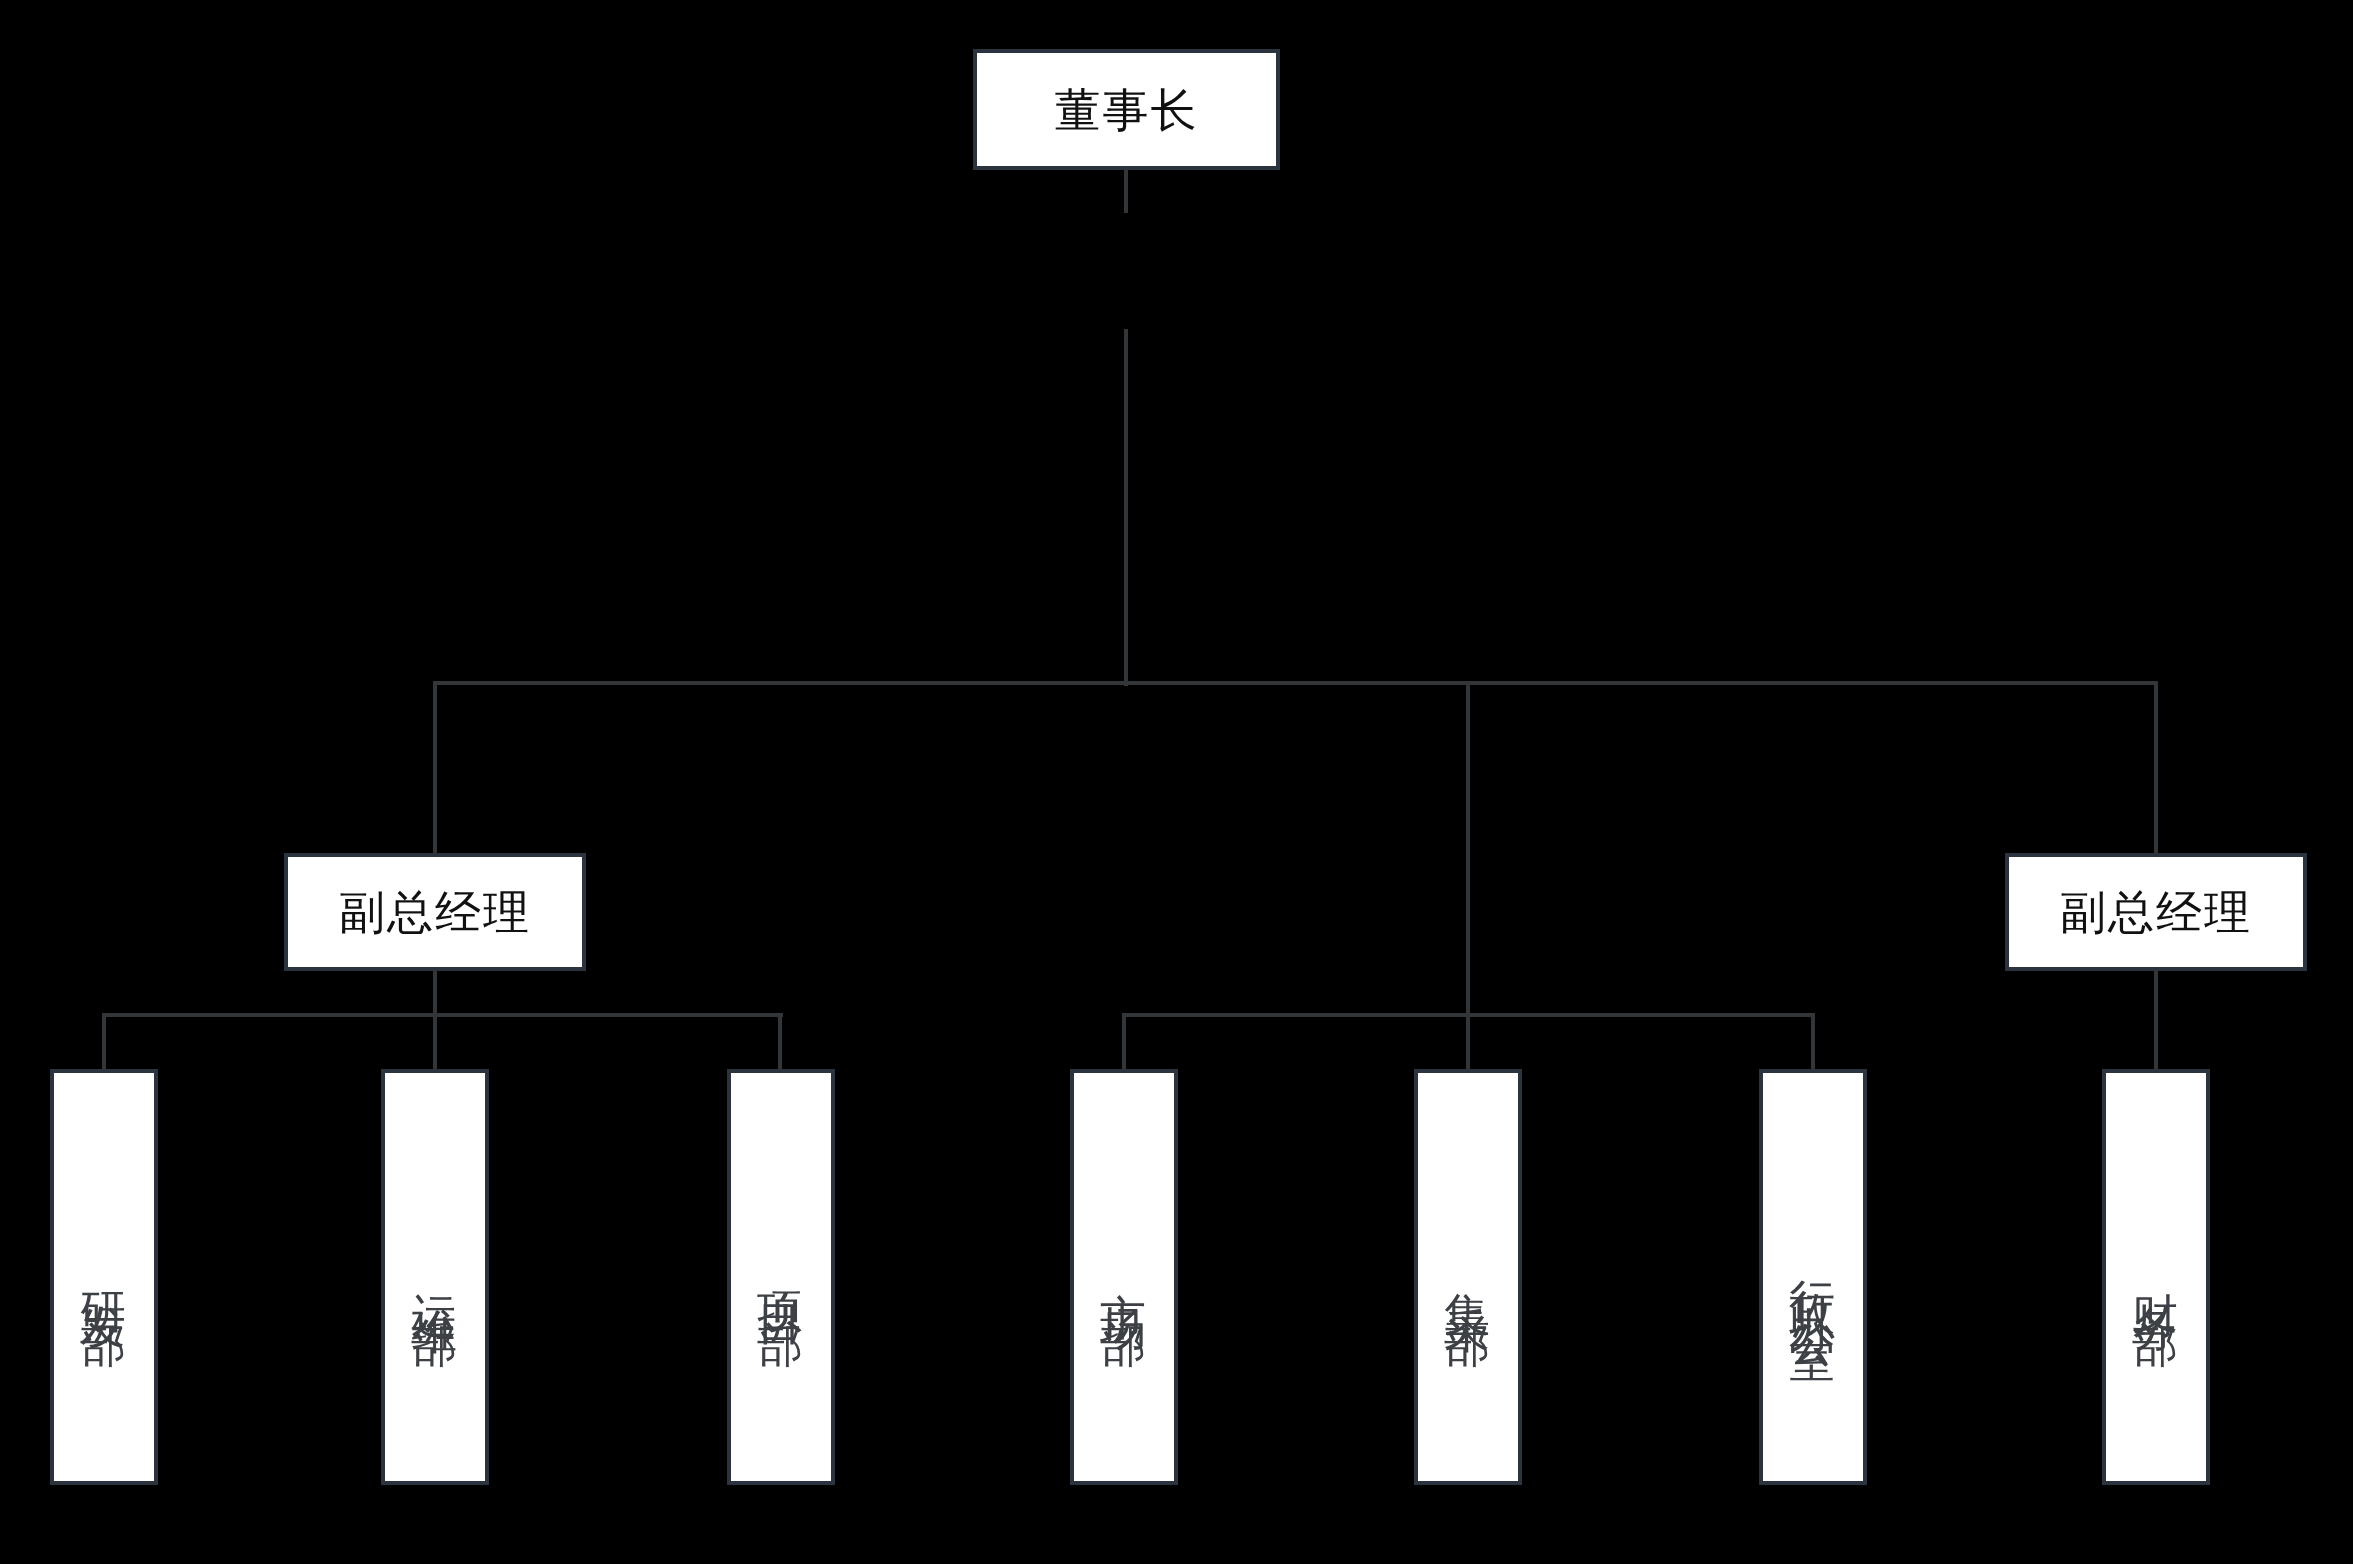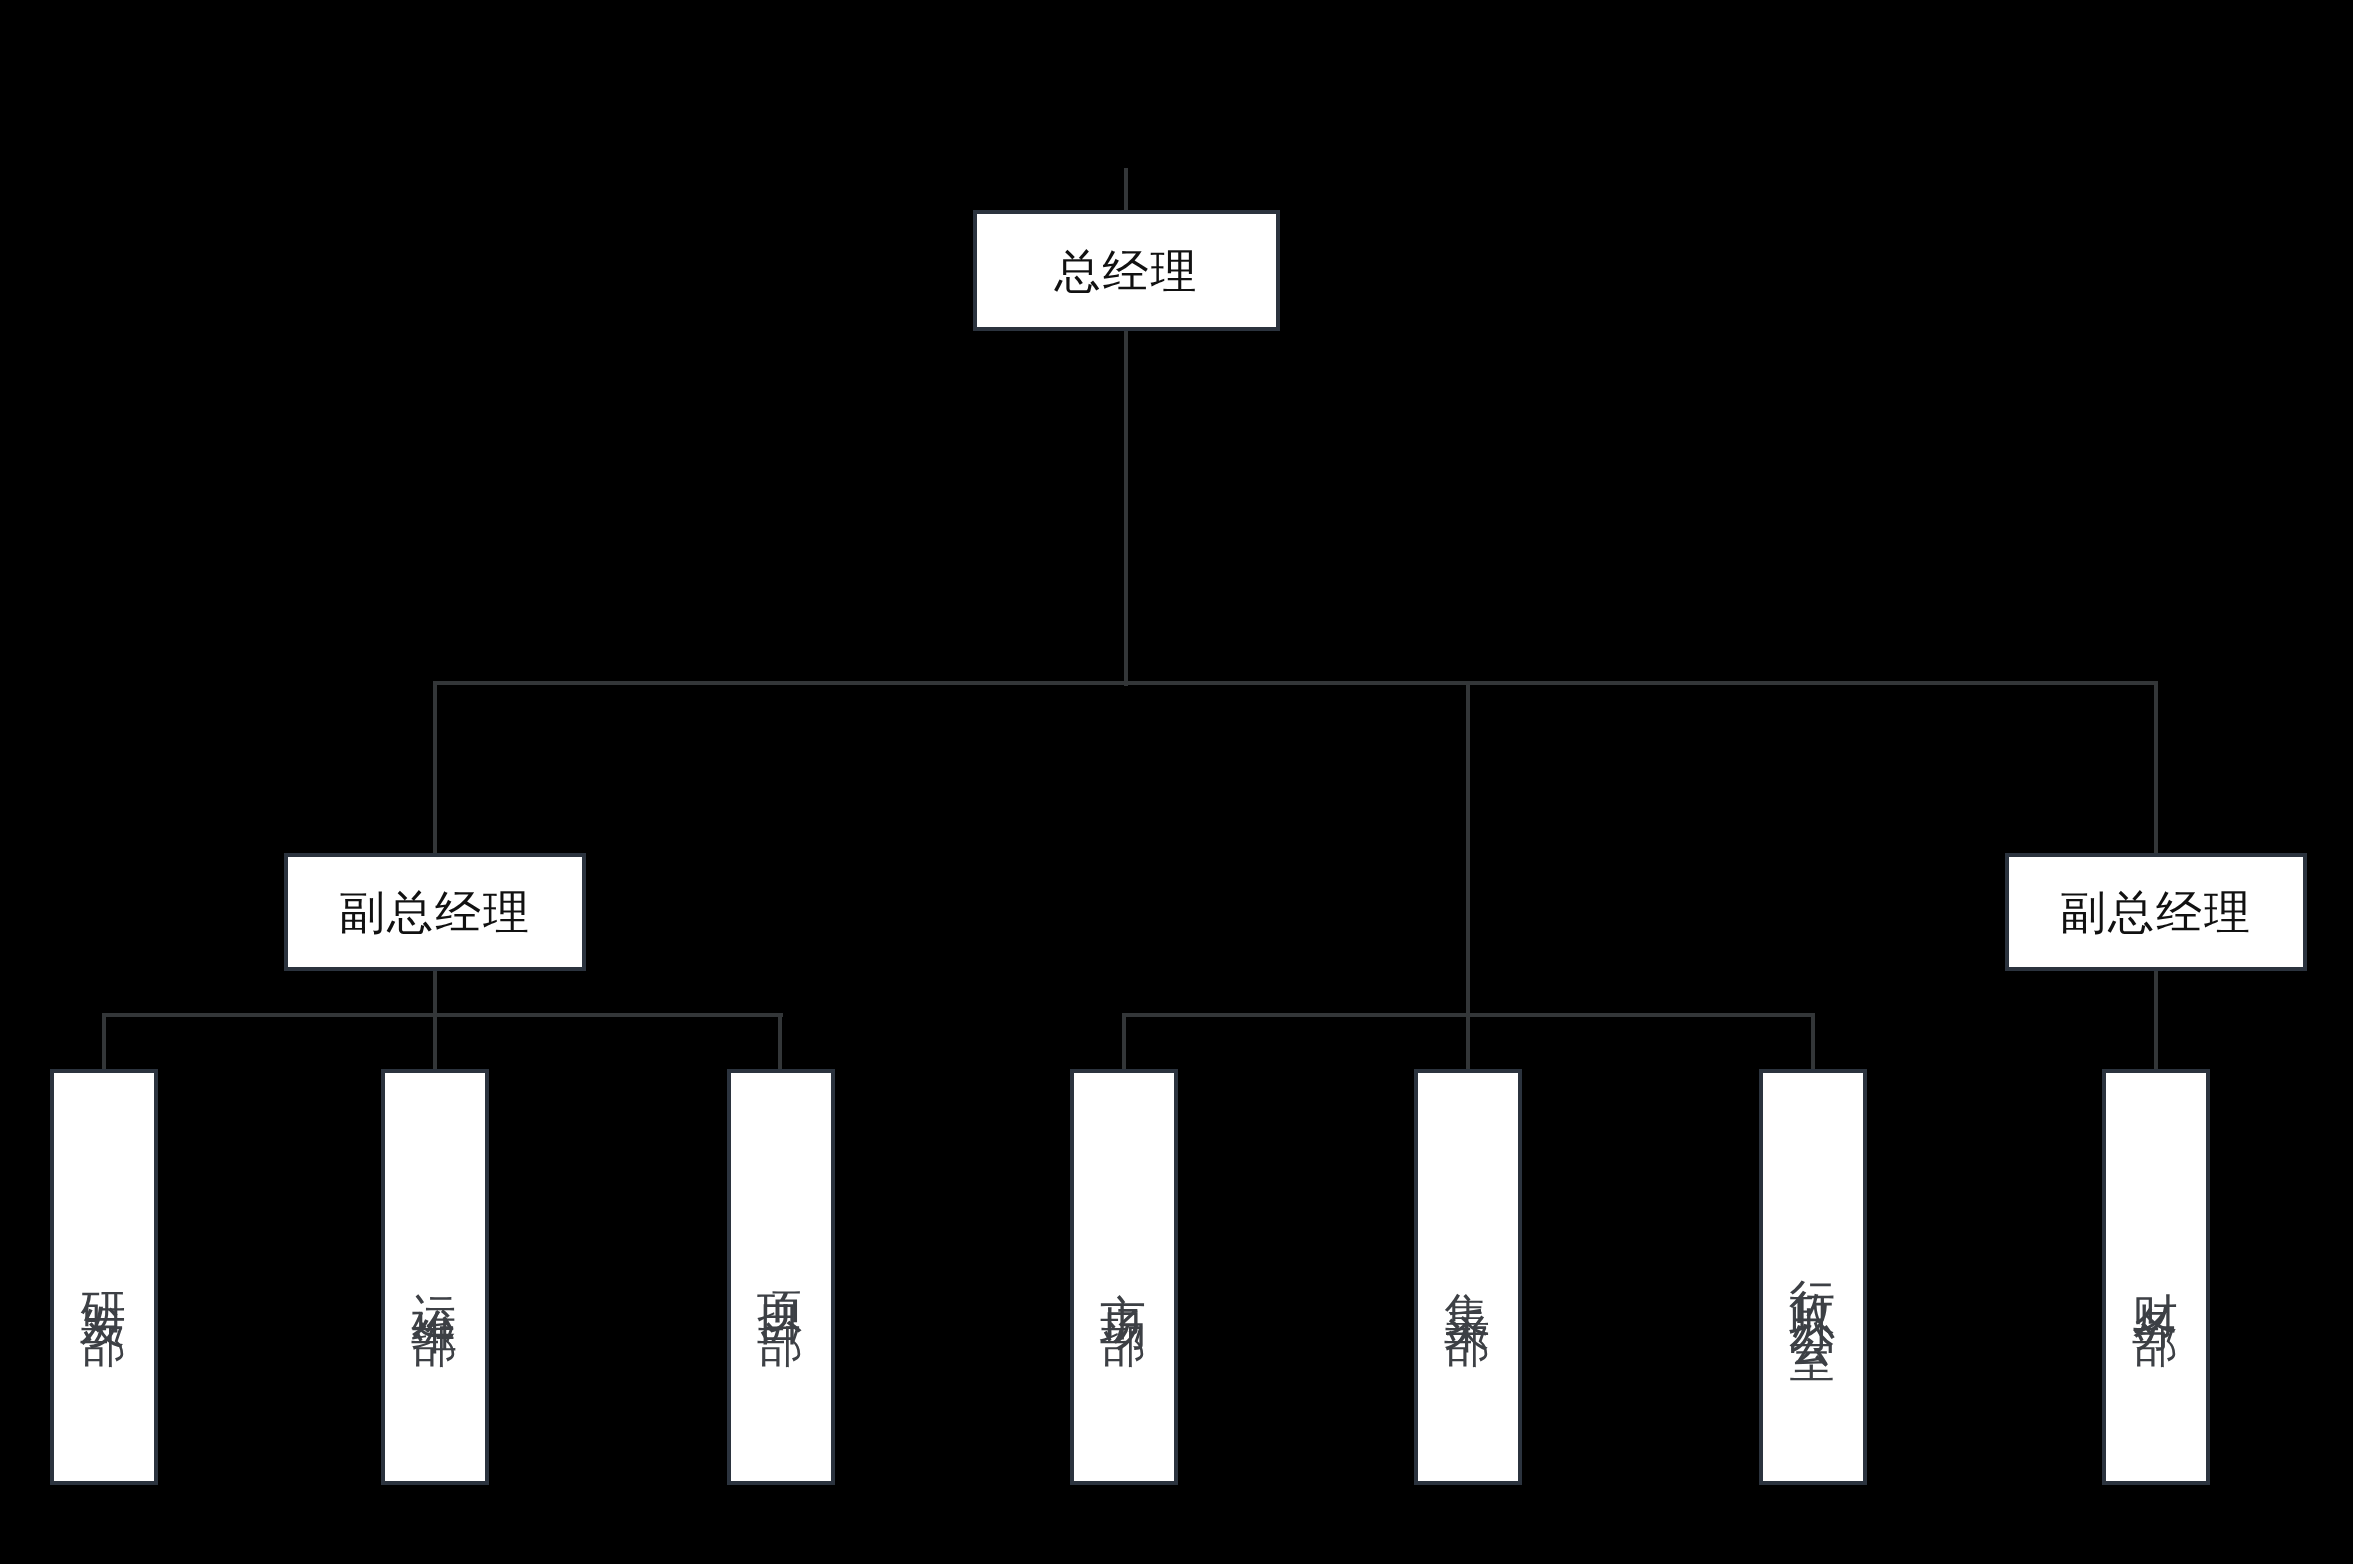--- a/index.html
+++ b/index.html
@@ -63,24 +63,24 @@
   <div class="line" style="left:433px;top:968px;width:3.9px;height:49px;"></div>
   <div class="line" style="left:102px;top:1013px;width:681px;height:3.9px;"></div>
   <div class="line" style="left:102px;top:1013px;width:3.9px;height:59px;"></div>
   <div class="line" style="left:433px;top:1013px;width:3.9px;height:59px;"></div>
   <div class="line" style="left:778px;top:1013px;width:3.9px;height:59px;"></div>
   <div class="line" style="left:1122px;top:1013px;width:693px;height:3.9px;"></div>
   <div class="line" style="left:1122px;top:1013px;width:3.9px;height:59px;"></div>
   <div class="line" style="left:1811px;top:1013px;width:3.9px;height:59px;"></div>
   <div class="line" style="left:2154px;top:968px;width:3.9px;height:104px;"></div>
 
+  <div class="node" style="left:973px;top:49px;width:307px;height:121px;">
+    <span class="label">董事长</span>
+  </div>
 
-  <div class="node" style="left:973px;top:210px;width:307px;height:121px;">
-    <span class="label">总经理</span>
-  </div>
 
   <div class="node" style="left:284px;top:853px;width:302px;height:118px;">
     <span class="label">副总经理</span>
   </div>
 
   <div class="node" style="left:2005px;top:853px;width:302px;height:118px;">
     <span class="label">副总经理</span>
   </div>
 
   <div class="node dept" style="left:50px;top:1069px;width:108px;height:416px;">

